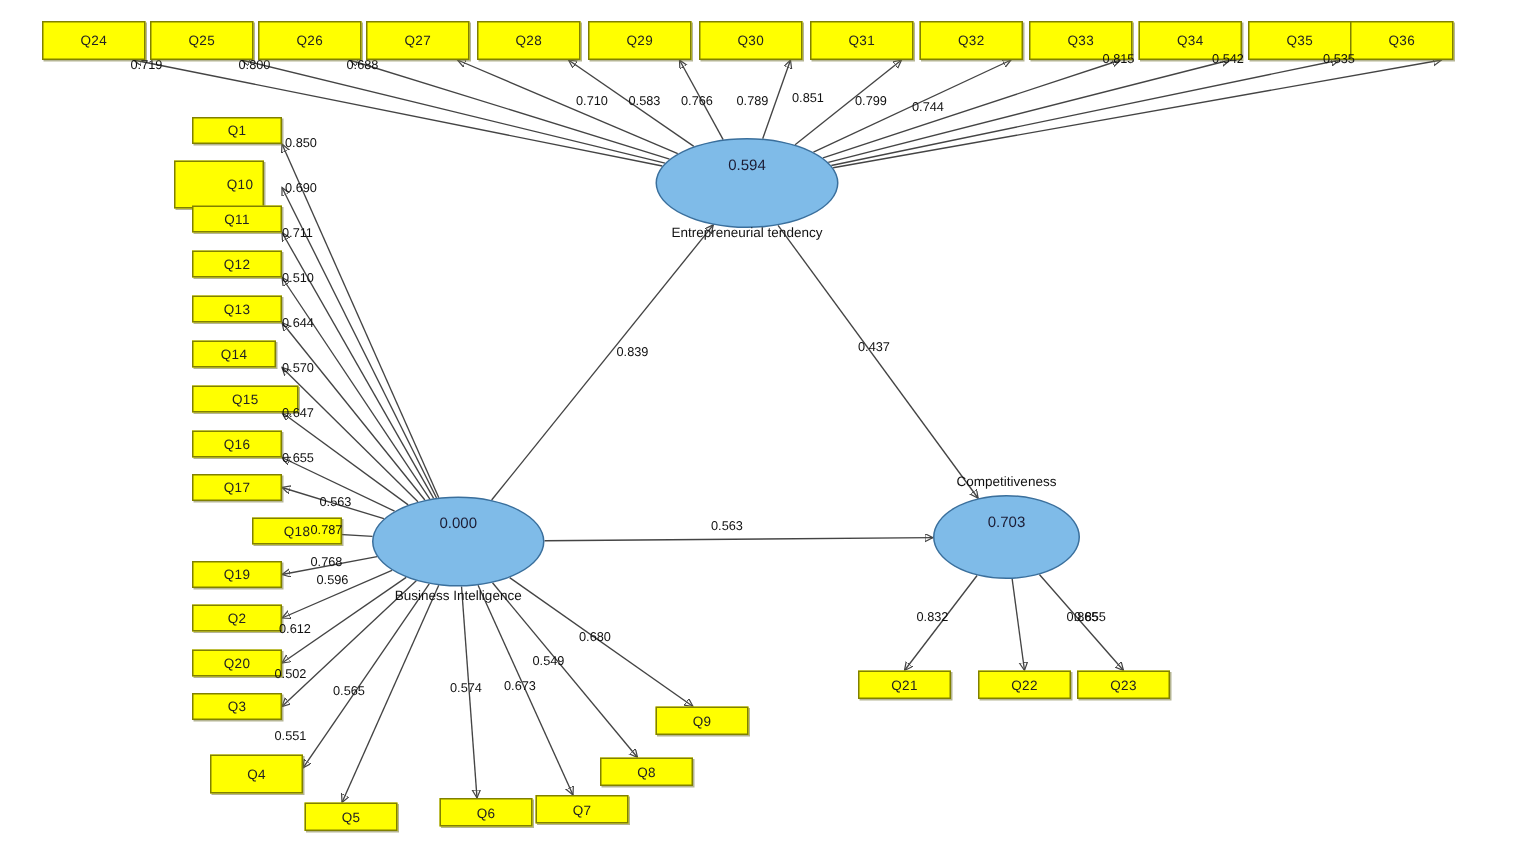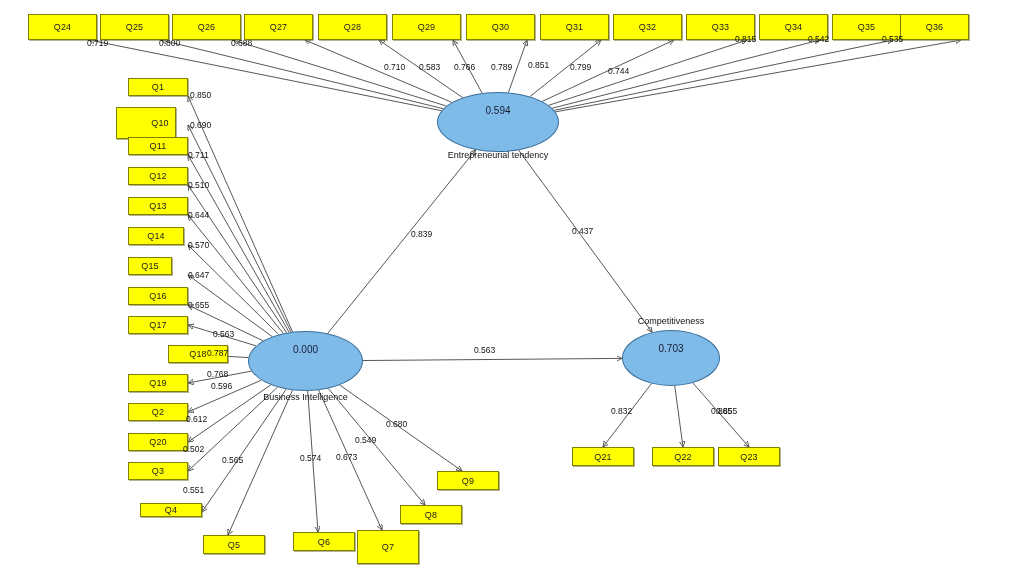--- a/index.html
+++ b/index.html
@@ -181,21 +181,21 @@
       </div>
       <div class="coef" style="left: 188px; top: 180px;">0.510</div>
       <div class="ind-box" style="left: 128px; top: 197px; width: 60px; height: 18px;">
         <span>Q13</span>
       </div>
       <div class="coef" style="left: 188px; top: 210px;">0.644</div>
       <div class="ind-box" style="left: 128px; top: 227px; width: 56px; height: 18px;">
         <span>Q14</span>
       </div>
       <div class="coef" style="left: 188px; top: 240px;">0.570</div>
-      <div class="ind-box" style="left: 128px; top: 257px; width: 44px; height: 18px;">
+      <div class="ind-box" style="left: 128px; top: 257px; width: 71px; height: 18px;">
         <span>Q15</span>
       </div>
       <div class="coef" style="left: 188px; top: 270px;">0.647</div>
       <div class="ind-box" style="left: 128px; top: 287px; width: 60px; height: 18px;">
         <span>Q16</span>
       </div>
       <div class="coef" style="left: 188px; top: 300px;">0.655</div>
       <div class="ind-box" style="left: 128px; top: 316px; width: 60px; height: 18px;">
         <span>Q17</span>
       </div>
@@ -213,33 +213,33 @@
       </div>
       <div class="coef" style="left: 211px; top: 381px;">0.596</div>
       <div class="ind-box" style="left: 128px; top: 433px; width: 60px; height: 18px;">
         <span>Q20</span>
       </div>
       <div class="coef" style="left: 186px; top: 414px;">0.612</div>
       <div class="ind-box" style="left: 128px; top: 462px; width: 60px; height: 18px;">
         <span>Q3</span>
       </div>
       <div class="coef" style="left: 183px; top: 444px;">0.502</div>
-      <div class="ind-box" style="left: 140px; top: 503px; width: 62px; height: 14px;">
+      <div class="ind-box" style="left: 140px; top: 503px; width: 62px; height: 26px;">
         <span>Q4</span>
       </div>
       <div class="coef" style="left: 183px; top: 485px;">0.551</div>
       <div class="ind-box" style="left: 203px; top: 535px; width: 62px; height: 19px;">
         <span>Q5</span>
       </div>
       <div class="coef" style="left: 222px; top: 455px;">0.565</div>
       <div class="ind-box" style="left: 293px; top: 532px; width: 62px; height: 19px;">
         <span>Q6</span>
       </div>
       <div class="coef" style="left: 300px; top: 453px;">0.574</div>
-      <div class="ind-box" style="left: 357px; top: 530px; width: 62px; height: 34px;">
+      <div class="ind-box" style="left: 357px; top: 530px; width: 62px; height: 19px;">
         <span>Q7</span>
       </div>
       <div class="coef" style="left: 336px; top: 452px;">0.673</div>
       <div class="ind-box" style="left: 400px; top: 505px; width: 62px; height: 19px;">
         <span>Q8</span>
       </div>
       <div class="coef" style="left: 355px; top: 435px;">0.549</div>
       <div class="ind-box" style="left: 437px; top: 471px; width: 62px; height: 19px;">
         <span>Q9</span>
       </div>

